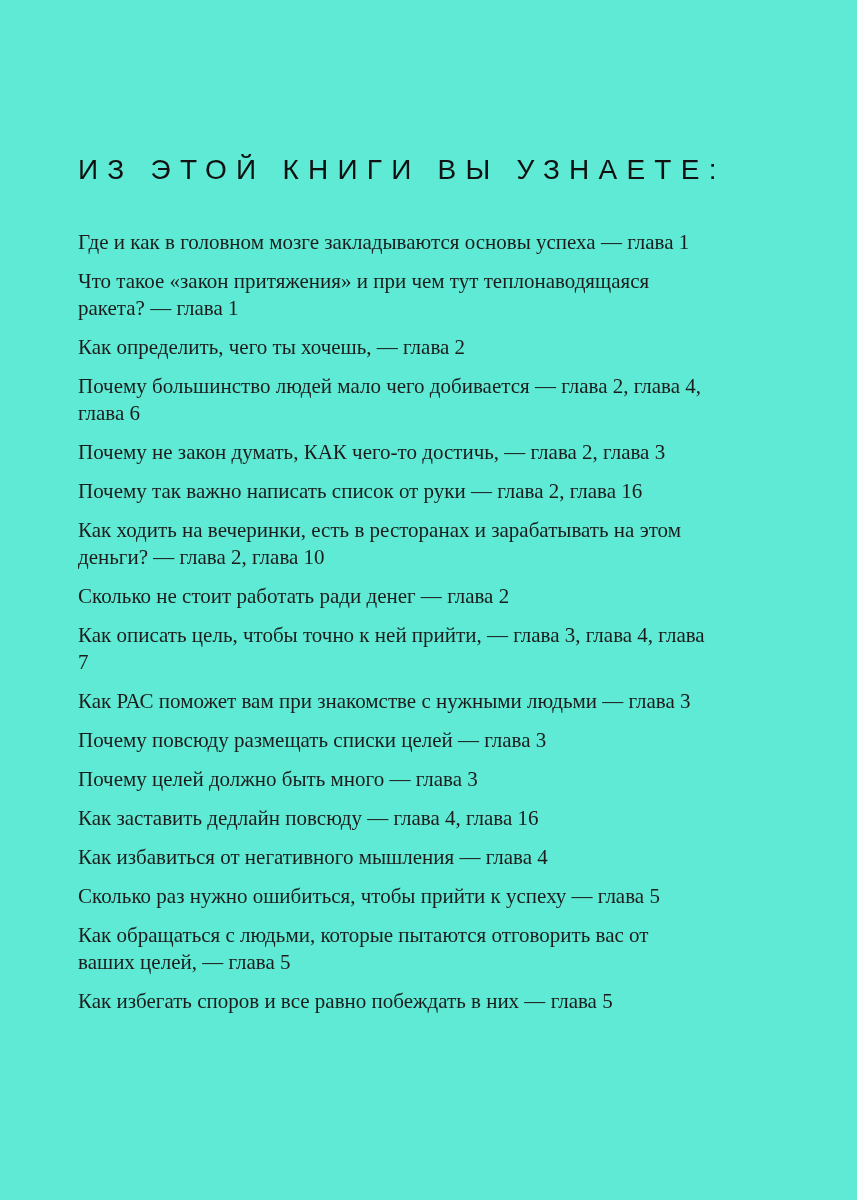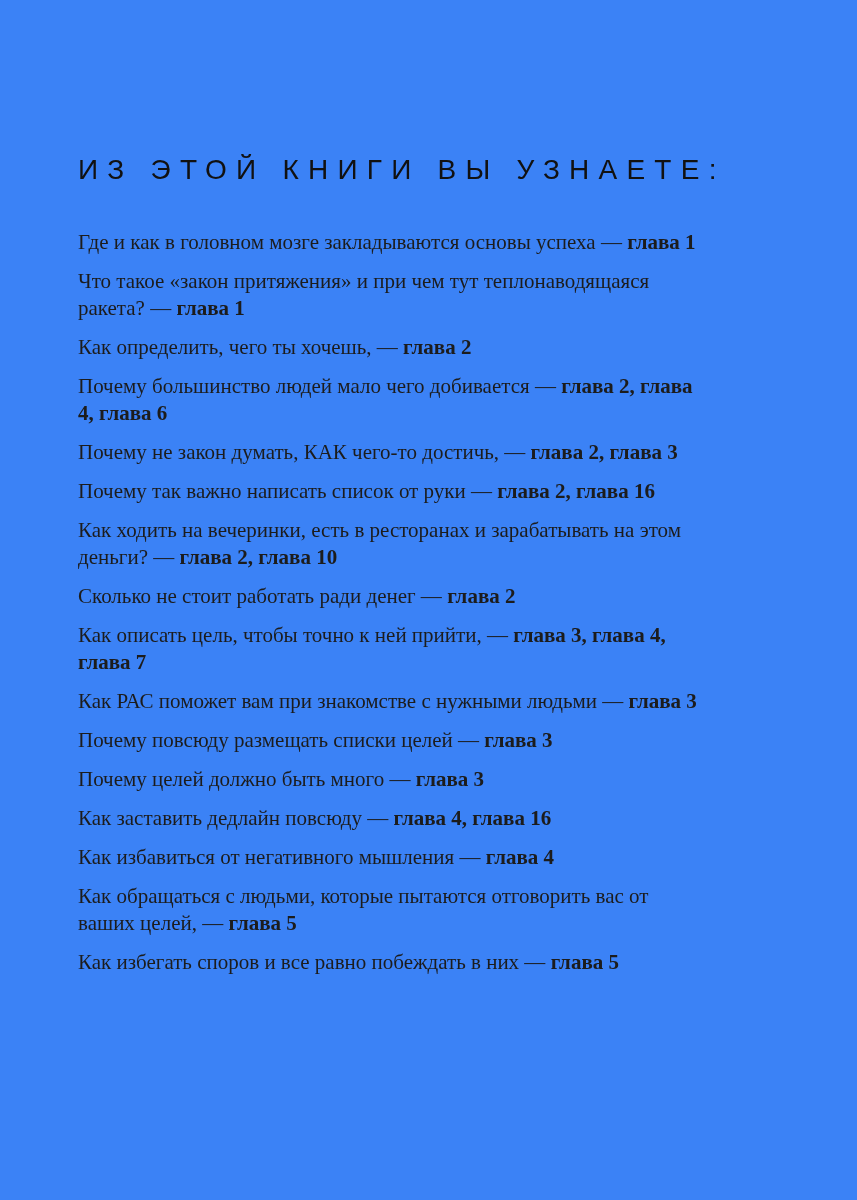--- a/index.html
+++ b/index.html
@@ -4,21 +4,21 @@
 <style>
   html, body {
     margin: 0;
     padding: 0;
     background: #ffffff;
   }
   .page {
     position: relative;
     width: 857px;
     height: 1200px;
-    background: #3b82f6;
+    background: #5eead4;
     overflow: hidden;
     box-sizing: border-box;
   }
   .content {
     position: absolute;
     left: 78px;
     top: 155px;
     width: 632px;
   }
   .page-title {
@@ -39,21 +39,21 @@
   .item {
     margin: 0 0 12px 0;
     font-family: "Liberation Serif", "DejaVu Serif", serif;
     font-weight: 400;
     font-size: 21px;
     line-height: 27px;
     color: #1c1c1c;
     text-align: left;
   }
   .item .chapters {
-    font-weight: 700;
+    font-weight: 400;
     margin-top: 36px;
   }
 </style>
 </head>
 <body>
 
 <div class="page">
   <div class="content">
     <h1 class="page-title">ИЗ ЭТОЙ КНИГИ ВЫ УЗНАЕТЕ:</h1>
     <div class="learn-list">
@@ -78,19 +78,20 @@
   <p class="item"><span class="t">Как РАС поможет вам при знакомстве с нужными людьми — </span><strong class="c chapters">глава 3</strong></p>
 
   <p class="item"><span class="t">Почему повсюду размещать списки целей — </span><strong class="c chapters">глава 3</strong></p>
 
   <p class="item"><span class="t">Почему целей должно быть много — </span><strong class="c chapters">глава 3</strong></p>
 
   <p class="item"><span class="t">Как заставить дедлайн повсюду — </span><strong class="c chapters">глава 4, глава 16</strong></p>
 
   <p class="item"><span class="t">Как избавиться от негативного мышления — </span><strong class="c chapters">глава 4</strong></p>
 
+  <p class="item"><span class="t">Сколько раз нужно ошибиться, чтобы прийти к успеху — </span><strong class="c chapters">глава 5</strong></p>
 
   <p class="item"><span class="t">Как обращаться с людьми, которые пытаются отговорить вас от ваших целей, — </span><strong class="c chapters">глава 5</strong></p>
 
   <p class="item"><span class="t">Как избегать споров и все равно побеждать в них — </span><strong class="c chapters">глава 5</strong></p>
 </div>
   </div>
 </div>
 
 </body></html>

